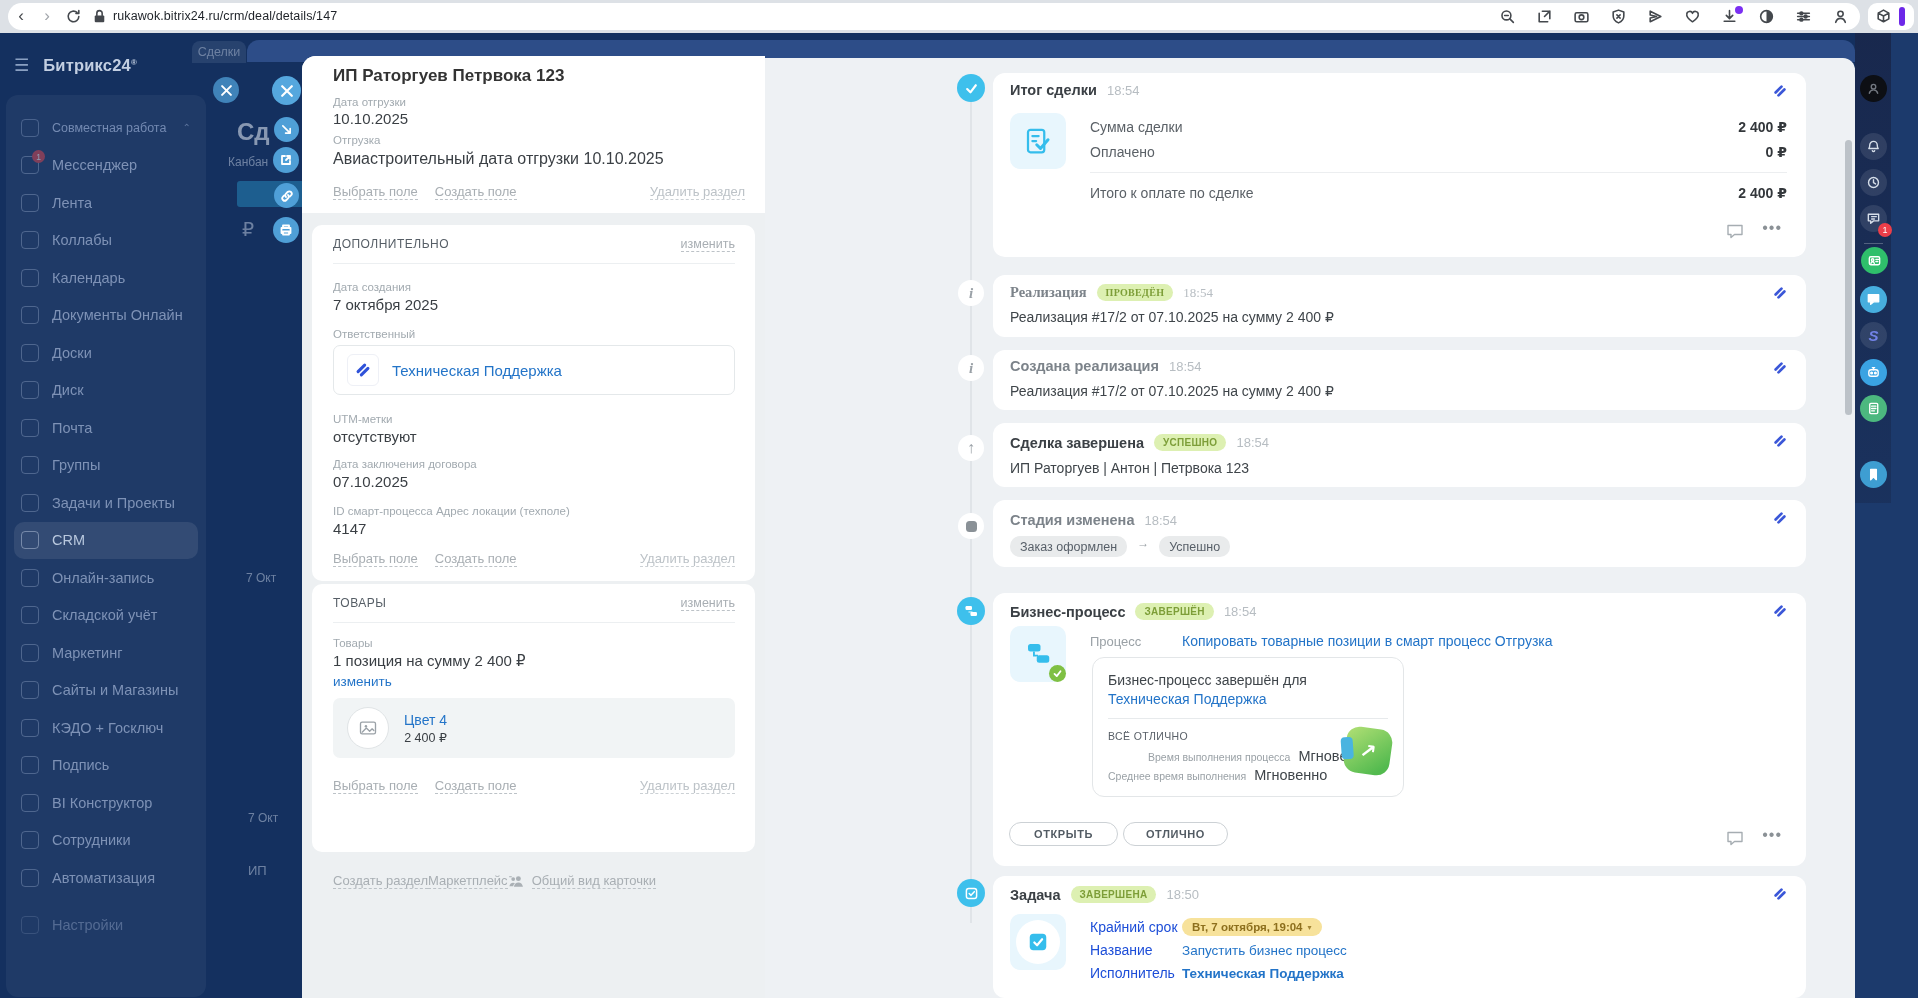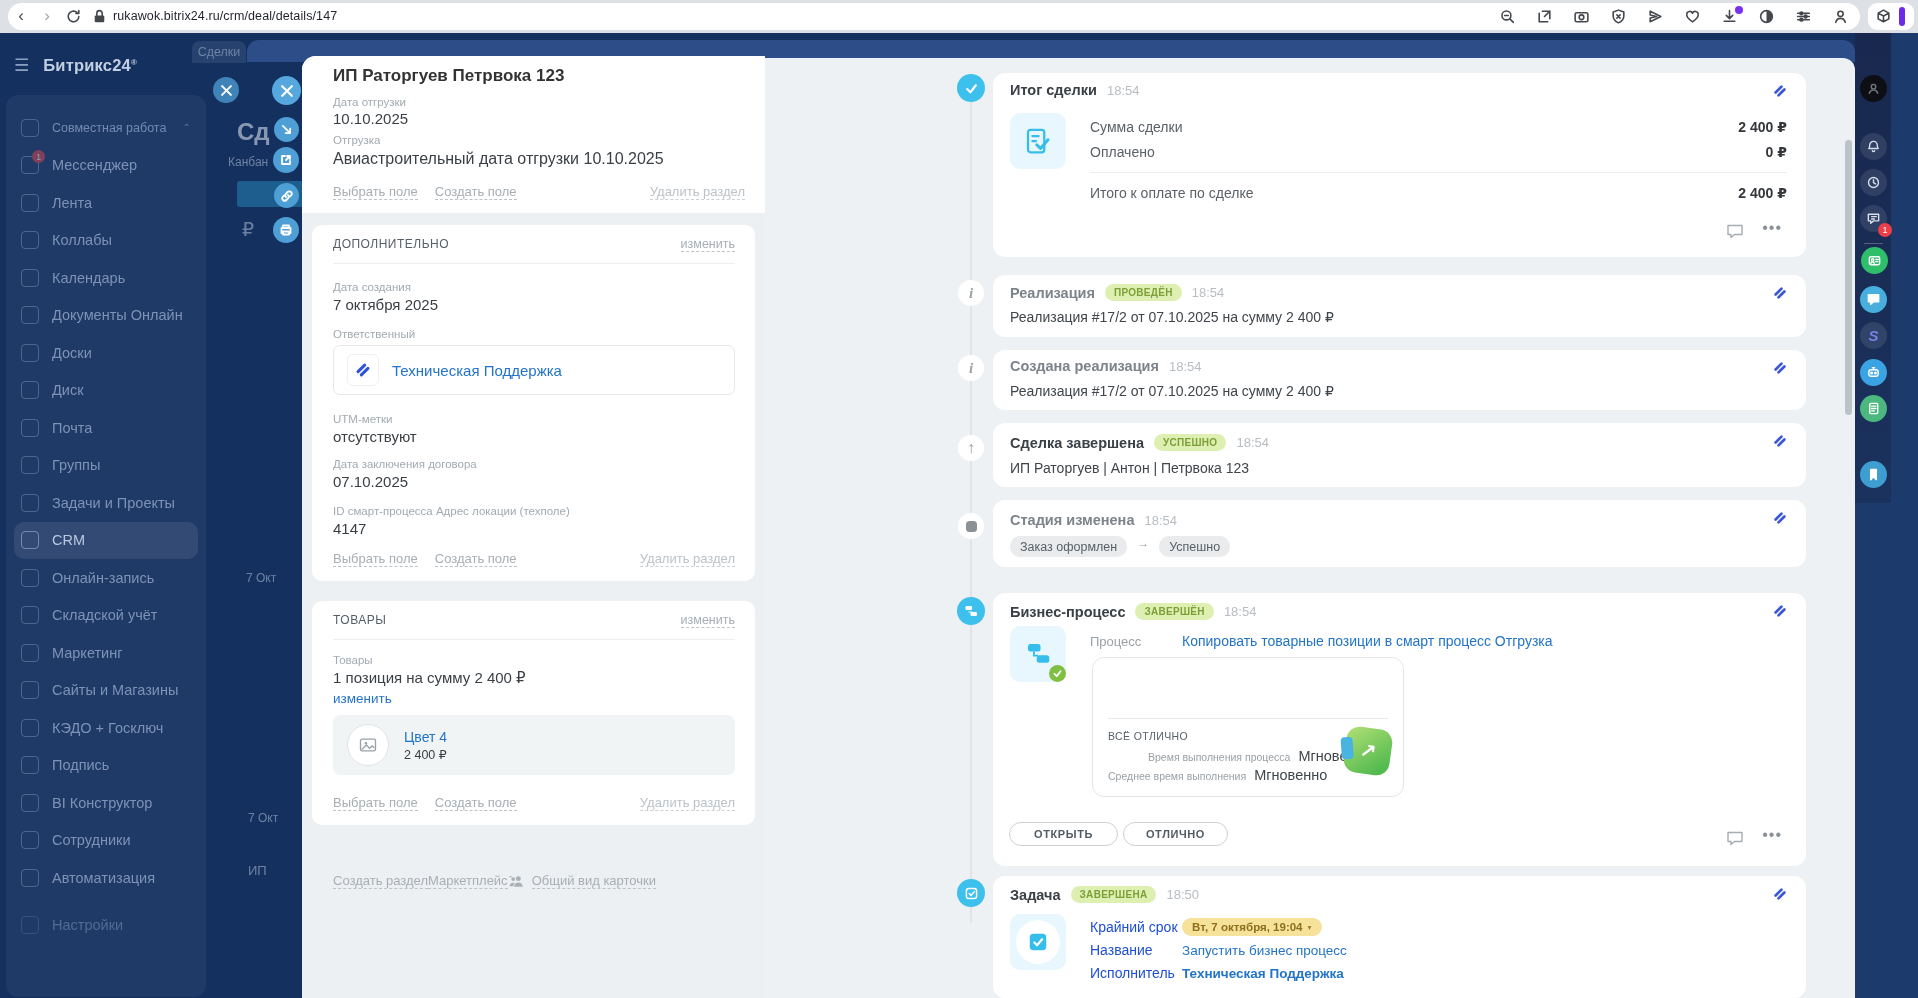--- a/index.html
+++ b/index.html
@@ -389,21 +389,21 @@
       <div class="fvalue" style="left:21px;top:248px;">07.10.2025</div>
       <div class="flabel" style="left:21px;top:280px;">ID смарт-процесса Адрес локации (техполе)</div>
       <div class="fvalue" style="left:21px;top:295px;">4147</div>
       <div class="linkrow" style="left:21px;top:326px;">
         <span class="dashlink">Выбрать поле</span>
         <span class="dashlink">Создать поле</span>
         <span class="dashlink light" style="margin-left:auto;">Удалить раздел</span>
       </div>
     </div>
 
-    <div class="pcard" style="top:545px;height:224px;">
+    <div class="pcard" style="top:528px;height:268px;text-align:center;">
       <div class="sechead">ТОВАРЫ</div>
       <span class="dashlink secedit" style="font-size:12.5px;">изменить</span>
       <div class="secdiv"></div>
       <div class="flabel" style="left:21px;top:53px;">Товары</div>
       <div class="fvalue" style="left:21px;top:68px;">1 позиция на сумму 2 400 ₽</div>
       <div class="fvalue bluelink" style="left:21px;top:90px;font-size:13.5px;">изменить</div>
       <div id="prodrow">
         <span id="prodimg">
           <svg width="20" height="20" viewBox="0 0 24 24" fill="none" stroke="#9aa1a7" stroke-width="1.6" stroke-linecap="round" stroke-linejoin="round">
               <rect x="3" y="5" width="18" height="14" rx="2"></rect>
@@ -507,21 +507,21 @@
         <b>2 400 ₽</b>
       </div>
     <span class="bubble" style="right:62px;top:150px;">
       <svg viewBox="0 0 18 16" fill="none" stroke="#a6adb2" stroke-width="1.4" stroke-linejoin="round">
           <path d="M2 2.5h14v9H8.5l-3.5 3v-3H2z"></path>
         </svg></span>
     <span class="dots" style="right:24px;top:146px;">•••</span>
   </div>
 
   <div class="tcard" style="top:242px;height:62px;">
-    <div class="thead" style="top:9px;">
+    <div class="thead" style="top:9px;font-family:Liberation Serif, serif;">
       <span class="ttitle" style="color:#7c838a;">Реализация</span>
       <span class="tbadge">ПРОВЕДЁН</span>
       <span class="ttime">18:54</span>
     </div>
     <span class="pin"><svg viewBox="0 0 16 16">
           <g fill="#3b57d8" transform="rotate(-45 8 8)">
             <rect x="2.5" y="4.6" width="11" height="2.7" rx="1.35"></rect>
             <rect x="2.5" y="8.7" width="11" height="2.7" rx="1.35"></rect>
           </g>
         </svg></span>
@@ -597,20 +597,23 @@
         </svg>
       <span style="position:absolute;margin-left:38px;margin-top:38px;width:17px;height:17px;border-radius:50%;background:#7fc043;display:flex;align-items:center;justify-content:center;">
         <svg width="9" height="9" viewBox="0 0 12 12" fill="none" stroke="#fff" stroke-width="2.4" stroke-linecap="round" stroke-linejoin="round">
             <path d="M2 6.5 5 9.5 10 3"></path>
           </svg>
         </span>
     </div>
     <span style="position:absolute;left:97px;top:41px;font-size:13px;color:#9aa1a6;">Процесс</span>
     <span class="bluelink" style="position:absolute;left:189px;top:40px;font-size:14px;">Копировать товарные позиции в смарт процесс Отгрузка</span>
     <div id="bpbox">
+      <div id="bpresult">
+        <span>Бизнес-процесс завершён для </span><span class="bluelink">Техническая Поддержка</span>
+      </div>
       <div id="bpdiv"></div>
       <div id="bpexc">ВСЁ ОТЛИЧНО</div>
       <div class="bpstat" style="top:90px;padding-left:40px;">
         <span class="l">Время выполнения процесса</span>
         <span class="v">Мгновенно</span>
       </div>
       <div class="bpstat" style="top:109px;">
         <span class="l">Среднее время выполнения</span>
         <span class="v">Мгновенно</span>
       </div>

